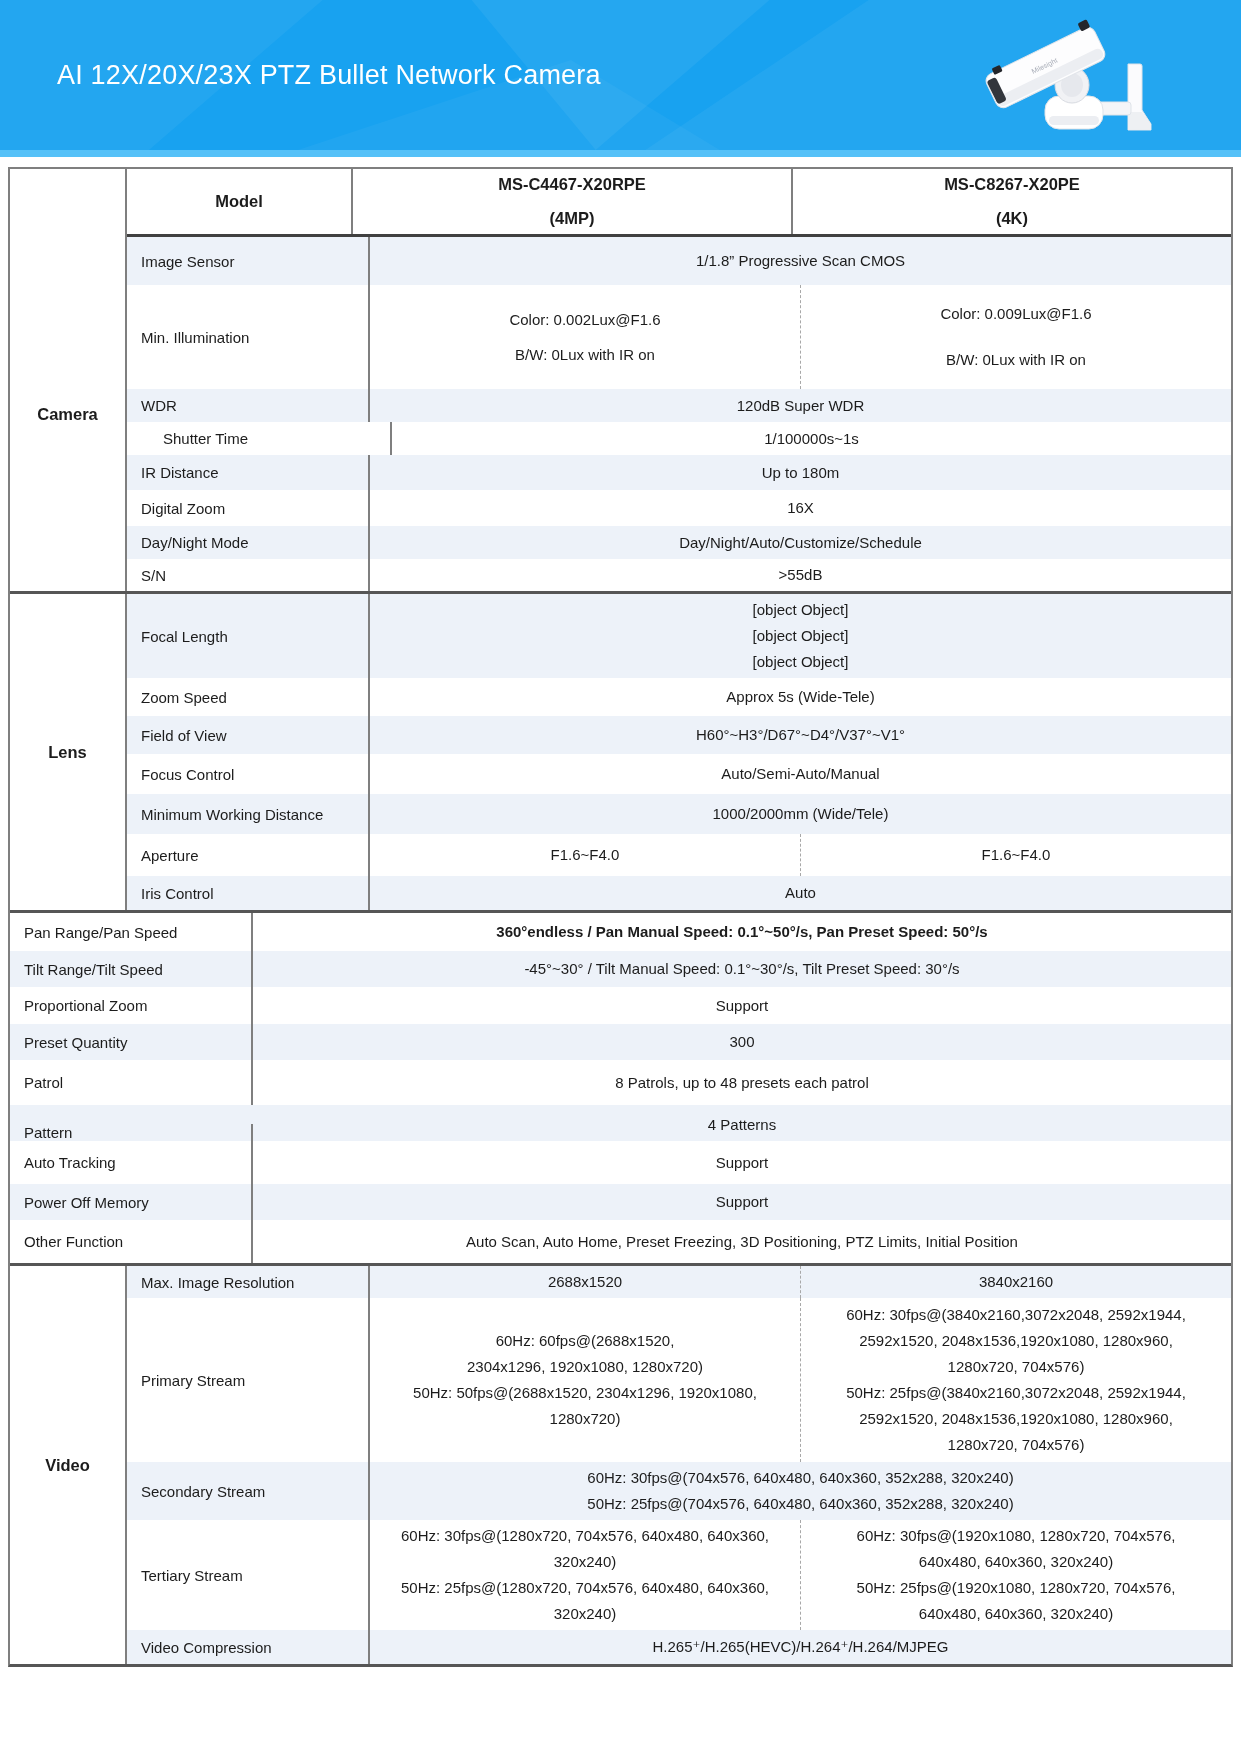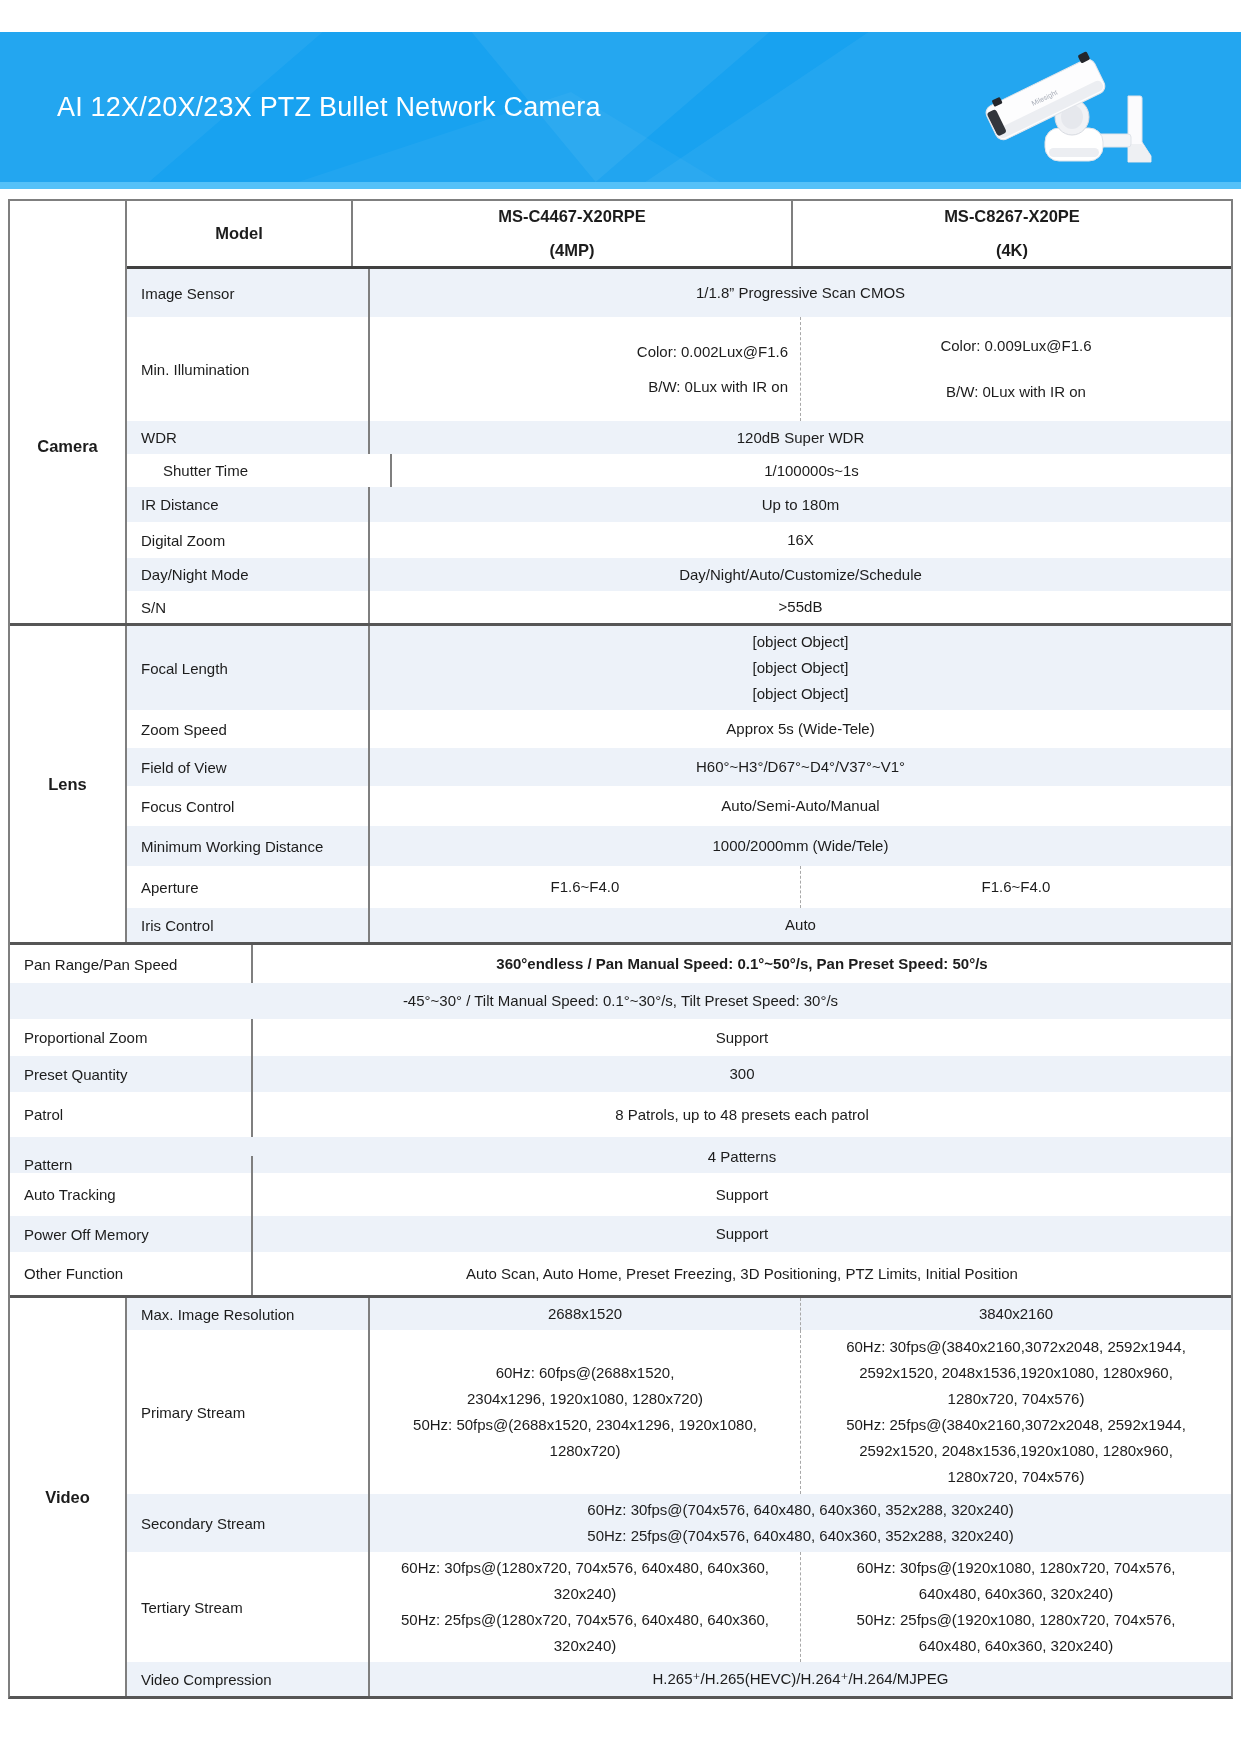--- a/index.html
+++ b/index.html
@@ -2,21 +2,21 @@
 <html><head>
 <meta charset="utf-8">
 <style>
   html,body{margin:0;padding:0;}
   body{
     width:1241px;height:1754px;overflow:hidden;background:#ffffff;
     font-family:"Liberation Sans","DejaVu Sans",sans-serif;color:#1c1c1c;
     position:relative;
   }
   
-  .banner{position:relative;height:150px;background:#18a2f0;overflow:hidden;margin-top:32px;}
+  .banner{position:relative;height:150px;background:#18a2f0;overflow:hidden;}
   .facet{position:absolute;inset:0;}
   .facet.f1{background:rgba(255,255,255,0.05);clip-path:polygon(0 0,26% 0,12% 100%,0 100%);}
   .facet.f2{background:rgba(255,255,255,0.06);clip-path:polygon(38% 0,62% 0,48% 100%);}
   .facet.f3{background:rgba(255,255,255,0.05);clip-path:polygon(70% 0,100% 0,100% 100%,52% 100%);}
   .facet.f4{background:rgba(255,255,255,0.04);clip-path:polygon(24% 100%,46% 40%,58% 100%);}
   .title{
     position:absolute;left:57px;top:50%;transform:translateY(-50%);
     margin:0;color:#ffffff;font-size:27px;font-weight:500;letter-spacing:0.2px;white-space:nowrap;
   }
   .camera-wrap{position:absolute;top:12px;right:88px;width:170px;height:122px;}
@@ -125,21 +125,21 @@
             <div class="label-cell">Image Sensor</div>
             <div class="value-area">
               <div class="value-cell merged">
                 <div class="line">1/1.8” Progressive Scan CMOS</div>
               </div>
             </div>
           </div>
           <div class="row" style="min-height: 104px;">
             <div class="label-cell">Min. Illumination</div>
             <div class="value-area">
-              <div class="value-cell split-first" style="row-gap: 9px; align-items: flex-end;">
+              <div class="value-cell split-first" style="row-gap: 9px;">
                 <div class="line">Color: 0.002Lux@F1.6</div>
                 <div class="line">B/W: 0Lux with IR on</div>
               </div>
               <div class="value-cell" style="row-gap: 20px;">
                 <div class="line">Color: 0.009Lux@F1.6</div>
                 <div class="line">B/W: 0Lux with IR on</div>
               </div>
             </div>
           </div>
           <div class="row alt" style="min-height: 33px;">
@@ -262,20 +262,21 @@
         <div class="rows">
           <div class="row" style="min-height: 38px;">
             <div class="label-cell">Pan Range/Pan Speed</div>
             <div class="value-area">
               <div class="value-cell merged">
                 <div class="line b">360°endless / Pan Manual Speed: 0.1°~50°/s, Pan Preset Speed: 50°/s</div>
               </div>
             </div>
           </div>
           <div class="row alt" style="min-height: 36px;">
+            <div class="label-cell">Tilt Range/Tilt Speed</div>
             <div class="value-area">
               <div class="value-cell merged">
                 <div class="line">-45°~30° / Tilt Manual Speed: 0.1°~30°/s, Tilt Preset Speed: 30°/s</div>
               </div>
             </div>
           </div>
           <div class="row" style="min-height: 37px;">
             <div class="label-cell">Proportional Zoom</div>
             <div class="value-area">
               <div class="value-cell merged">

